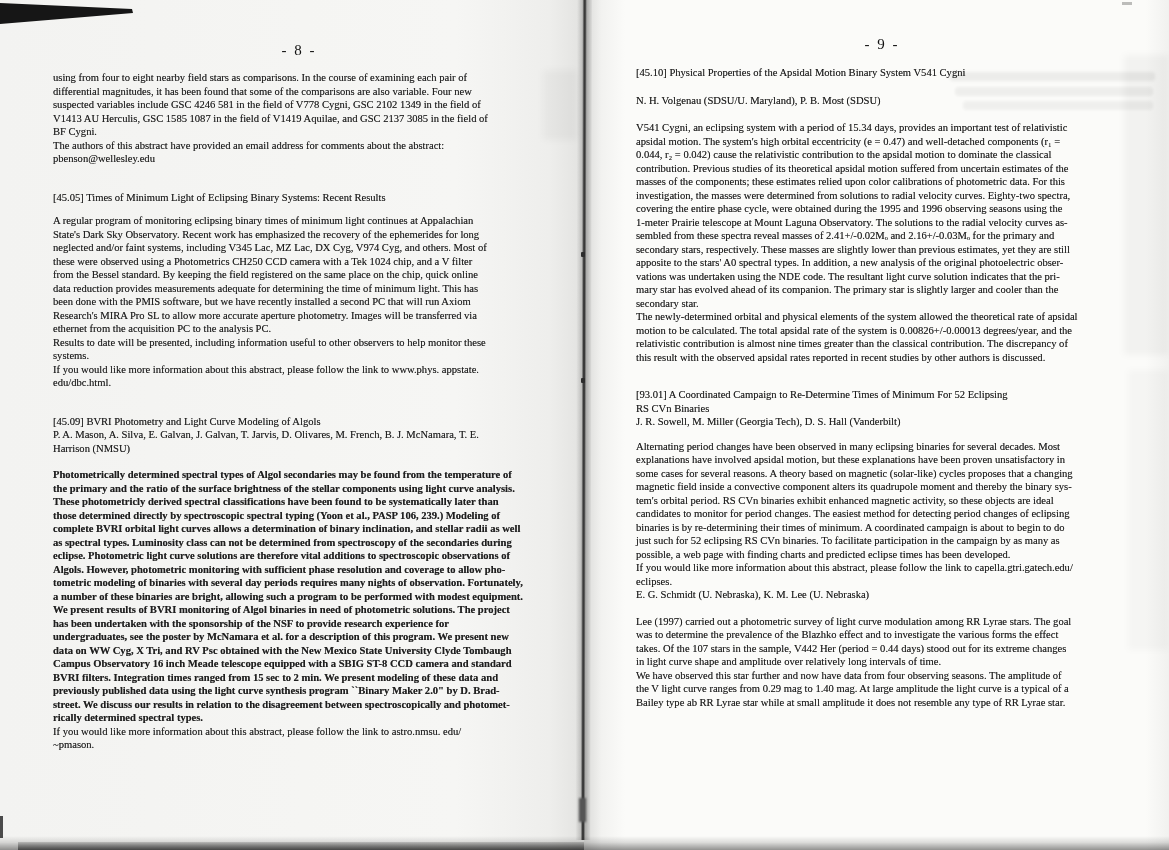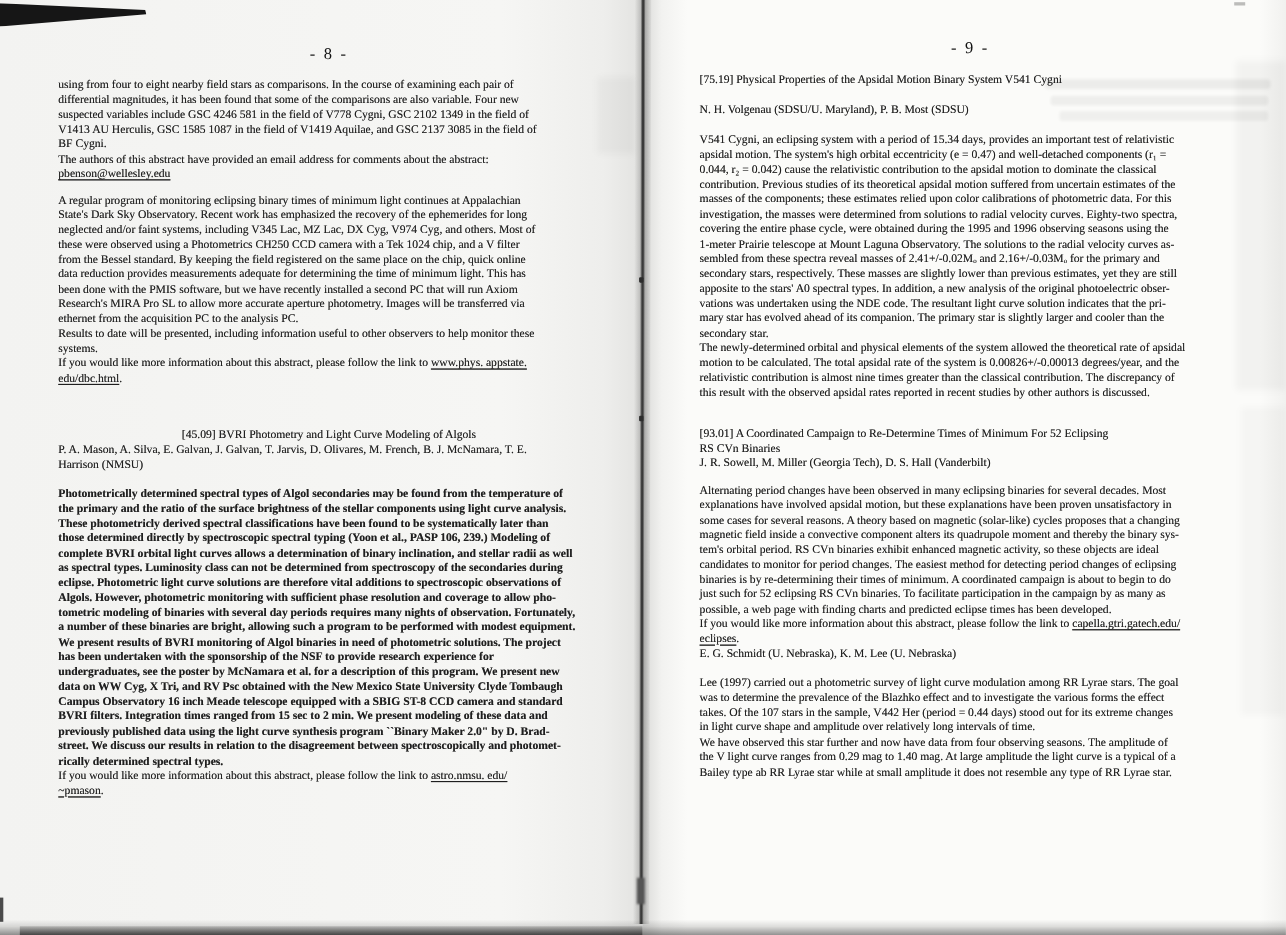--- a/index.html
+++ b/index.html
@@ -33,26 +33,26 @@
   .ghost{position:absolute;background:rgba(0,0,0,0.06);filter:blur(1.6px);border-radius:3px;}
   .ghost.v{filter:blur(3px);}
   
   .col{position:absolute;top:0;}
   .col-left{left:53px;width:492px;}
   .col-right{left:636px;width:492px;}
   .pageno{margin-top:42px;text-align:center;font-size:15px;letter-spacing:2px;color:#111;}
   .col-right .pageno{margin-top:36px;}
   .t{font-size:10.6px;line-height:13.5px;white-space:pre;letter-spacing:-0.02px;
      text-shadow:0 0 0.35px rgba(20,20,20,0.55);}
-  .link{text-decoration:underline;text-underline-offset:1.5px;}
+  .link{text-underline-offset:1.5px;}
   
   .m-intro{margin-top:12px;font-family:Liberation Serif, serif;}
   .m-t4505{margin-top:25px;}
   .m-b4505{margin-top:10px;}
-  .m-t4509{margin-top:38px;text-align:center;}
+  .m-t4509{margin-top:25px;}
   .m-b4509{margin-top:13px;font-weight:bold;}
   .m-t4510{margin-top:13px;}
   .m-a4510{margin-top:14px;}
   .m-b4510{margin-top:14px;}
   .m-t9301{margin-top:24px;}
   .m-b9301{margin-top:11px;}
   .m-t9305{margin-top:40px;}
   .m-b9305{margin-top:13px;}
 </style>
 </head>
@@ -84,20 +84,21 @@
     <div class="pageno">- 8 -</div>
 
     <div class="t m-intro">using from four to eight nearby field stars as comparisons. In the course of examining each pair of
 differential magnitudes, it has been found that some of the comparisons are also variable. Four new
 suspected variables include GSC 4246 581 in the field of V778 Cygni, GSC 2102 1349 in the field of
 V1413 AU Herculis, GSC 1585 1087 in the field of V1419 Aquilae, and GSC 2137 3085 in the field of
 BF Cygni.
 The authors of this abstract have provided an email address for comments about the abstract:</div>
     <div class="t"><span class="link">pbenson@wellesley.edu</span></div>
 
+    <div class="t m-t4505">[45.05] Times of Minimum Light of Eclipsing Binary Systems: Recent Results</div>
     <div class="t m-b4505">A regular program of monitoring eclipsing binary times of minimum light continues at Appalachian
 State's Dark Sky Observatory. Recent work has emphasized the recovery of the ephemerides for long
 neglected and/or faint systems, including V345 Lac, MZ Lac, DX Cyg, V974 Cyg, and others. Most of
 these were observed using a Photometrics CH250 CCD camera with a Tek 1024 chip, and a V filter
 from the Bessel standard. By keeping the field registered on the same place on the chip, quick online
 data reduction provides measurements adequate for determining the time of minimum light. This has
 been done with the PMIS software, but we have recently installed a second PC that will run Axiom
 Research's MIRA Pro SL to allow more accurate aperture photometry. Images will be transferred via
 ethernet from the acquisition PC to the analysis PC.
 Results to date will be presented, including information useful to other observers to help monitor these
@@ -127,21 +128,21 @@
 previously published data using the light curve synthesis program ``Binary Maker 2.0" by D. Brad-
 street. We discuss our results in relation to the disagreement between spectroscopically and photomet-
 rically determined spectral types.</div>
     <div class="t"><span>If you would like more information about this abstract, please follow the link to </span><span class="link">astro.nmsu. edu/
 ~pmason</span><span>.</span></div>
   </div>
 
   <div class="col col-right">
     <div class="pageno">- 9 -</div>
 
-    <div class="t m-t4510">[75.19] Physical Properties of the Apsidal Motion Binary System V541 Cygni</div>
+    <div class="t m-t4510">[45.10] Physical Properties of the Apsidal Motion Binary System V541 Cygni</div>
     <div class="t m-a4510">N. H. Volgenau (SDSU/U. Maryland), P. B. Most (SDSU)</div>
     <div class="t m-b4510">V541 Cygni, an eclipsing system with a period of 15.34 days, provides an important test of relativistic
 apsidal motion. The system's high orbital eccentricity (e = 0.47) and well-detached components (r₁ =
 0.044, r₂ = 0.042) cause the relativistic contribution to the apsidal motion to dominate the classical
 contribution. Previous studies of its theoretical apsidal motion suffered from uncertain estimates of the
 masses of the components; these estimates relied upon color calibrations of photometric data. For this
 investigation, the masses were determined from solutions to radial velocity curves. Eighty-two spectra,
 covering the entire phase cycle, were obtained during the 1995 and 1996 observing seasons using the
 1-meter Prairie telescope at Mount Laguna Observatory. The solutions to the radial velocity curves as-
 sembled from these spectra reveal masses of 2.41+/-0.02Mₒ and 2.16+/-0.03Mₒ for the primary and

